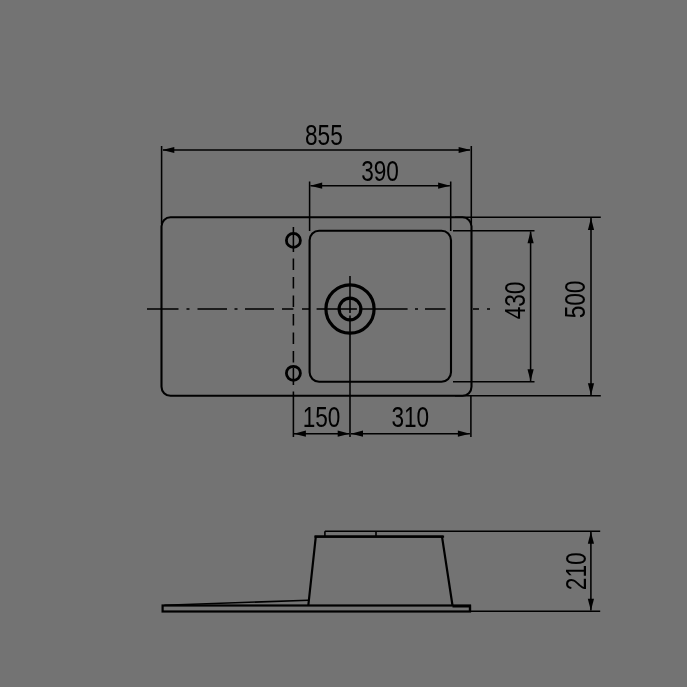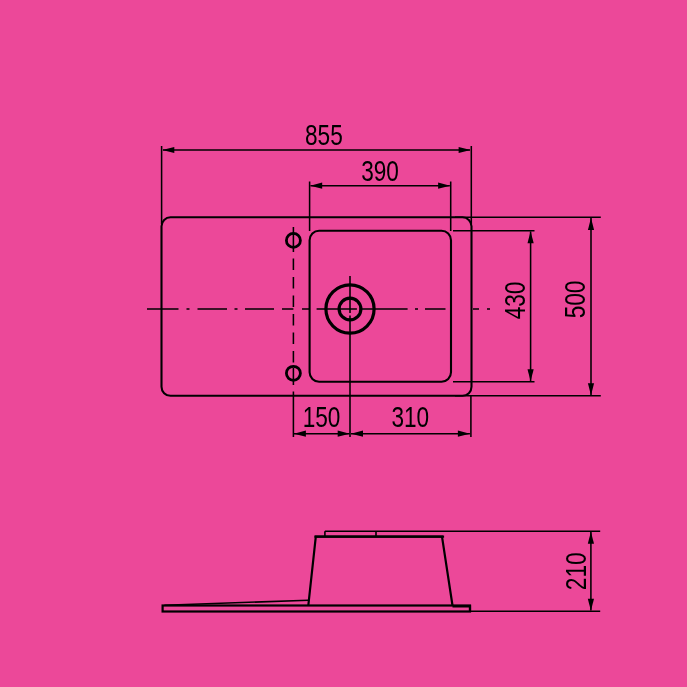--- a/index.html
+++ b/index.html
@@ -1,16 +1,16 @@
 <!DOCTYPE html>
 <html><head>
 <meta charset="utf-8">
 <style>
   html,body{margin:0;padding:0;background:#fff;}
-  .wrap{width:687px;height:687px;position:relative;background:#ec4899;overflow:hidden;}
+  .wrap{width:687px;height:687px;position:relative;background:#737373;overflow:hidden;}
   svg{position:absolute;left:0;top:0;}
   text{font-family:"Liberation Sans",sans-serif;fill:#000;}
 </style>
 </head>
 <body>
 <div class="wrap">
 <svg width="687" height="687" viewBox="0 0 687 687">
   <g fill="none" stroke="#000">
 
     <rect x="161.5" y="217.3" width="310" height="178.5" rx="9" ry="9" stroke-width="2.1"></rect>

